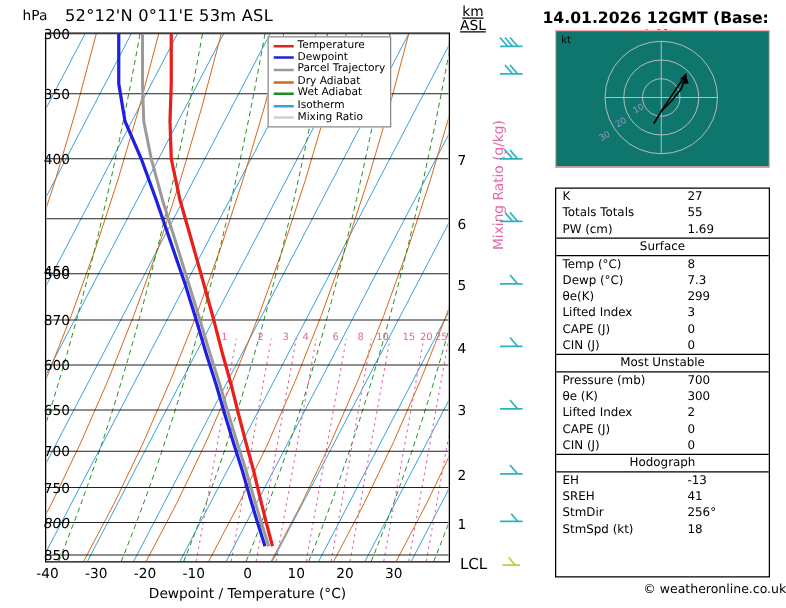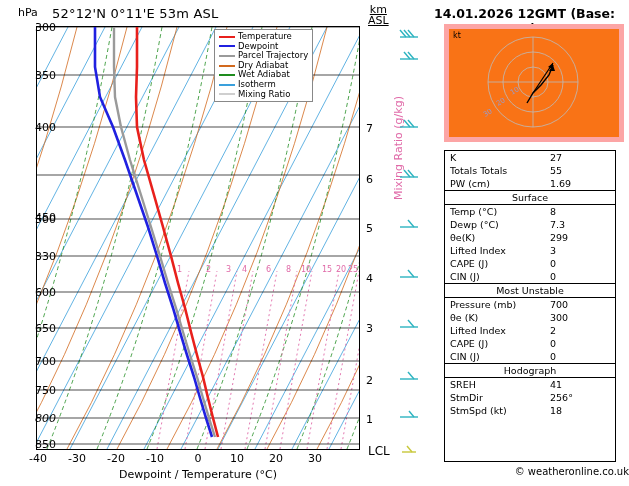--- a/index.html
+++ b/index.html
@@ -25,21 +25,21 @@
 
   
   #legend{position:absolute;left:214px;top:29px;background:#fff;border:1px solid #888;padding:2px 4px;font-size:8.5px;line-height:9.6px;z-index:5;}
   #legend .row{display:flex;align-items:center;height:9.6px;}
   #legend .sw{width:16px;height:0;border-top-width:2px;border-top-style:solid;margin-right:3px;}
   #legend .lbl{color:#000;font-size:8.5px;}
 
   
   #right-col{position:absolute;left:420px;top:0;width:209px;height:486px;}
   #date-title{position:absolute;left:2px;top:6px;width:205px;text-align:center;font-size:12.5px;font-weight:bold;color:#000;}
-  #hodo-box{position:absolute;left:24px;top:24px;width:170px;height:108px;border:5px solid #fca5a5;background:#f97316;}
+  #hodo-box{position:absolute;left:24px;top:24px;width:170px;height:108px;border:1px solid #fca5a5;background:#0f766e;}
   #hodo-kt{position:absolute;left:4px;top:2px;font-size:8px;color:#000;}
 
   #table-box{position:absolute;left:24px;top:150px;width:170px;height:310px;border:1px solid #000;background:#fff;font-size:9.5px;color:#000;}
   .trow{position:relative;height:13px;line-height:13px;padding:0 4px;}
   .trow .k{position:absolute;left:5px;}
   .trow .v{position:absolute;left:105px;text-align:right;}
   .sechdr{text-align:center;font-size:9.5px;line-height:13px;height:13px;border-top:1px solid #000;border-bottom:1px solid #000;}
   #copyright{position:absolute;left:0;top:466px;width:209px;text-align:right;font-size:10px;color:#000;}
 
   .barb{position:absolute;left:398px;}
@@ -190,21 +190,21 @@
           <span class="sw" style="border-top-color:#cfcfcf"></span>
           <span class="lbl">Mixing Ratio</span>
         </div>
     </div>
 
     <div class="ytick" style="top:21px;">300</div>
     <div class="ytick" style="top:69px;">350</div>
     <div class="ytick" style="top:121px;">400</div>
     <div class="ytick" style="top:169px;margin-top:42px;">450</div>
     <div class="ytick" style="top:213px;">500</div>
-    <div class="ytick" style="top:250px;">330</div>
+    <div class="ytick" style="top:250px;">870</div>
     <div class="ytick" style="top:286px;">600</div>
     <div class="ytick" style="top:322px;">650</div>
     <div class="ytick" style="top:355px;">700</div>
     <div class="ytick" style="top:384px;">750</div>
     <div class="ytick" style="top:412px;font-style:italic;">800</div>
     <div class="ytick" style="top:438px;">850</div>
 
     <div class="xtick" style="left:23px;">-40</div>
     <div class="xtick" style="left:62px;">-30</div>
     <div class="xtick" style="left:101px;">-20</div>
@@ -373,20 +373,24 @@
           <span class="k">CAPE (J)</span>
           <span class="v">0</span>
         </div>
       <div class="trow">
           <span class="k">CIN (J)</span>
           <span class="v">0</span>
         </div>
 
       <div class="sechdr">Hodograph</div>
       <div class="trow">
+          <span class="k">EH</span>
+          <span class="v">-13</span>
+        </div>
+      <div class="trow">
           <span class="k">SREH</span>
           <span class="v">41</span>
         </div>
       <div class="trow">
           <span class="k">StmDir</span>
           <span class="v">256°</span>
         </div>
       <div class="trow">
           <span class="k">StmSpd (kt)</span>
           <span class="v">18</span>

